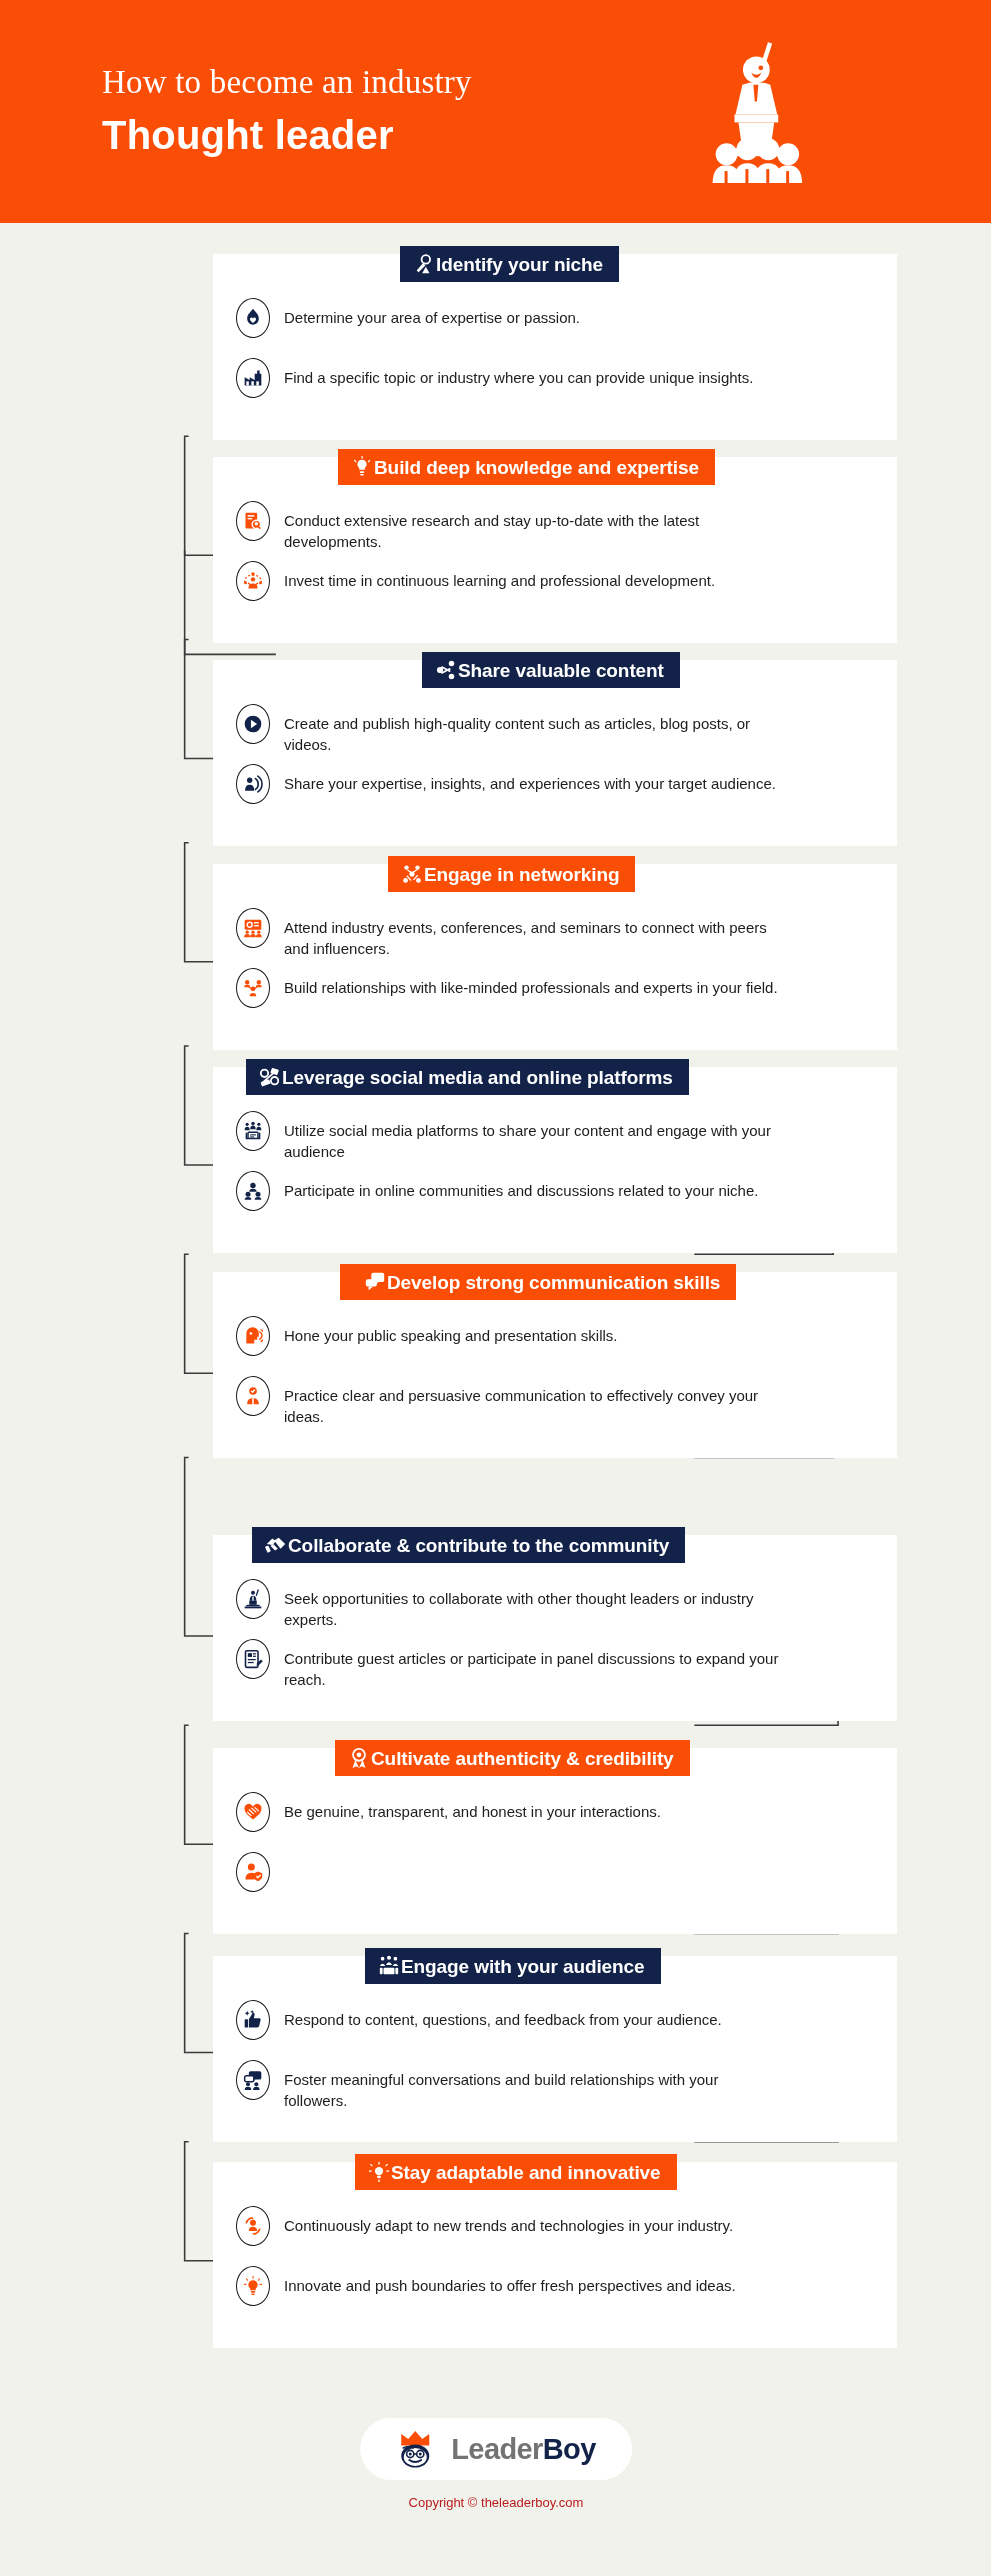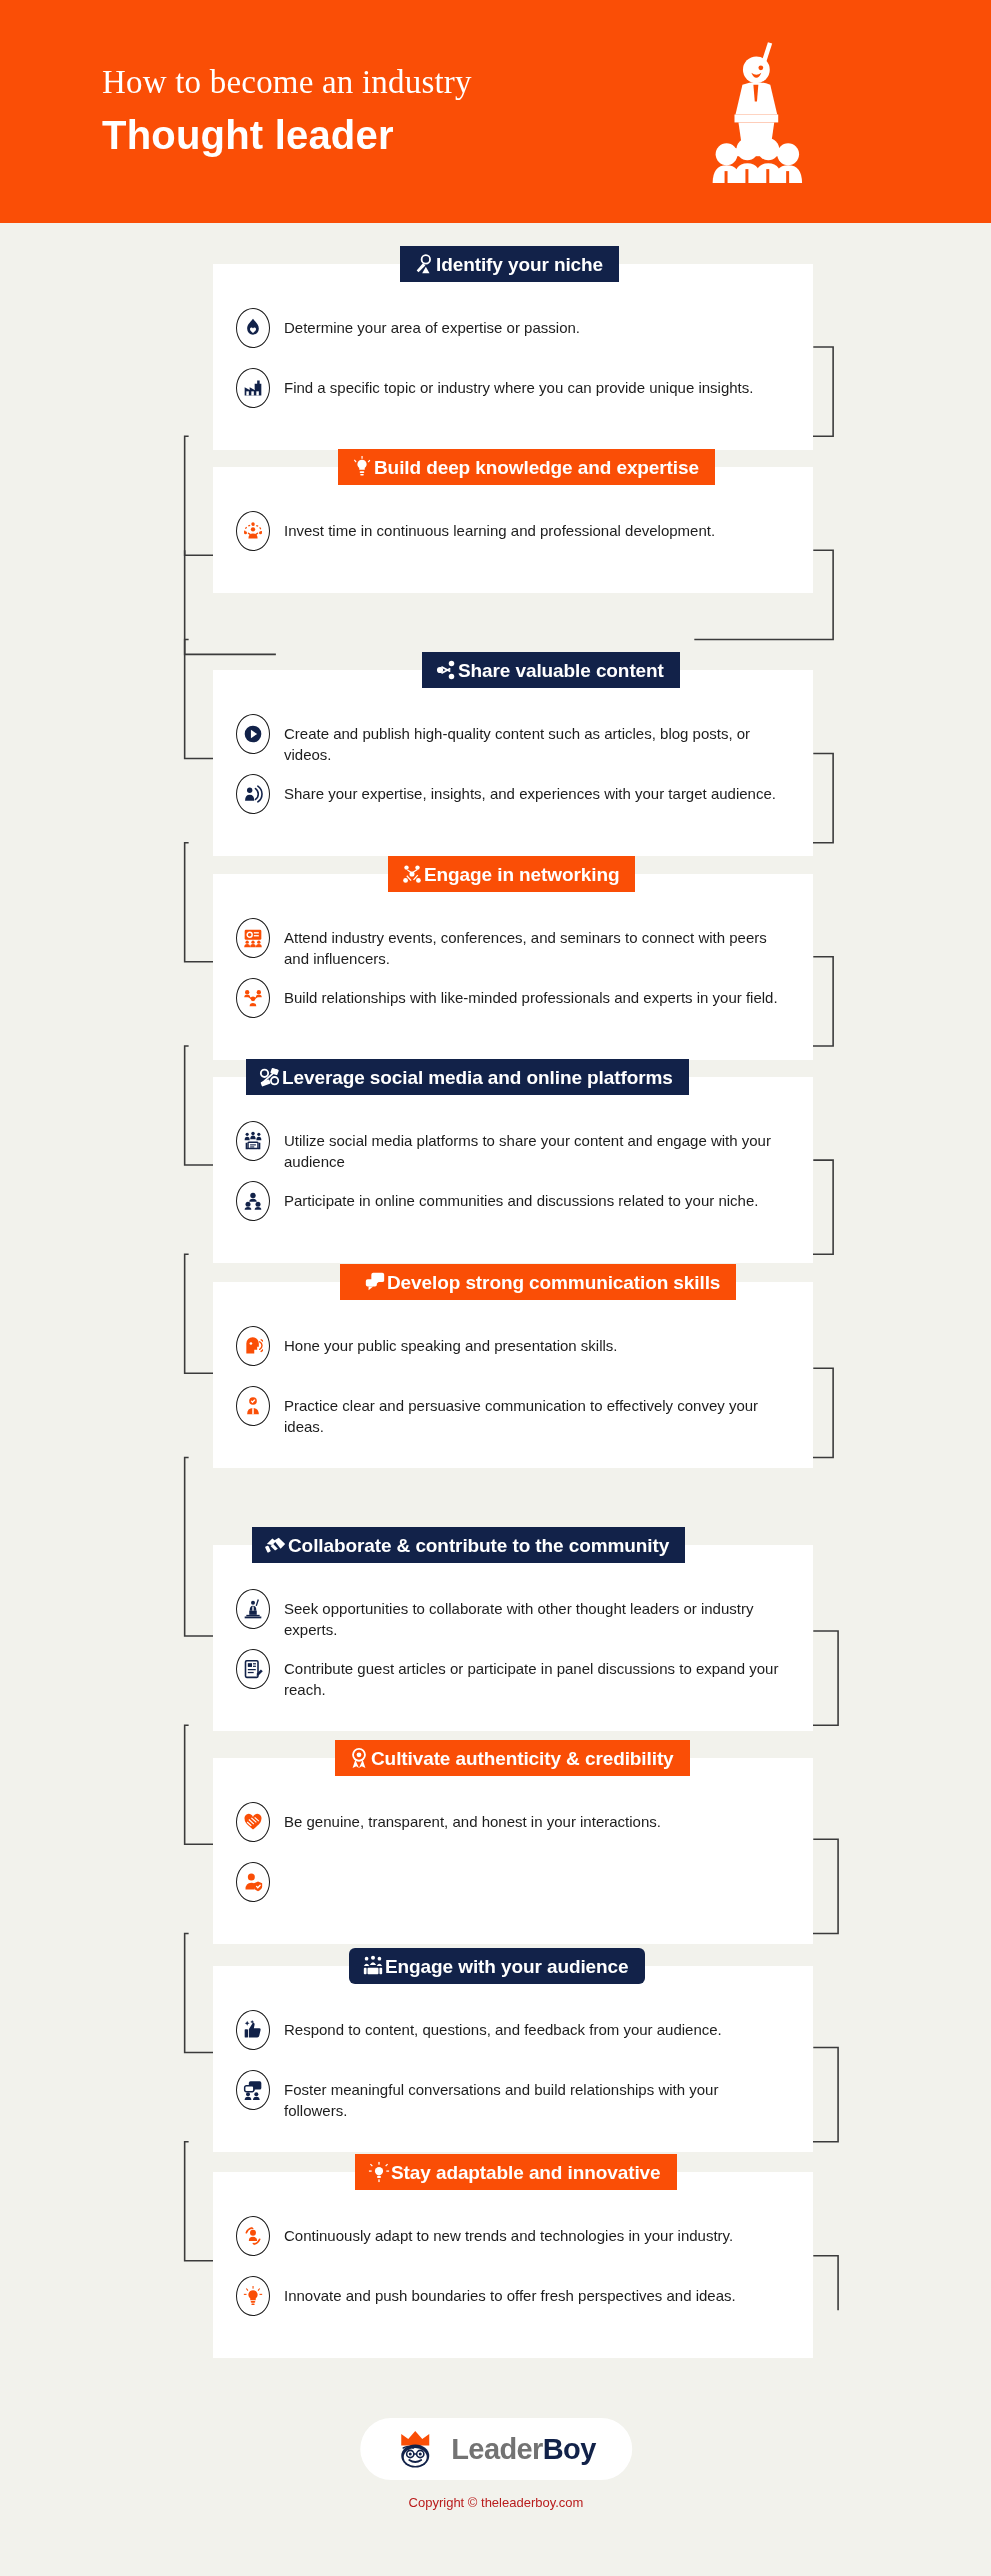--- a/index.html
+++ b/index.html
@@ -31,22 +31,22 @@
   .header-illustration {
     position:absolute; right:178px; top:38px; width:159px; height:149px;
   }
 
   
   .connectors { position:absolute; left:0; top:0; width:992px; height:2576px; }
 
   
   .step { position:absolute; }
   .card {
-    position:absolute; left:0; top:18px;
-    width:600px; background:#ffffff;
+    position:absolute; left:0; top:8px;
+    width:684px; background:#ffffff;
   }
   .badge {
     position:absolute; top:0; height:36px;
     display:flex; align-items:center; gap:1px;
     padding:0 16px 0 13px;
     z-index:4;
   }
   .badge.navy  { background:#122249; }
   .badge.orange{ background:#fa4e06; }
   .badge-label {
@@ -204,20 +204,33 @@
           </svg></span>
         <span class="badge-label">Identify your niche</span>
       </div>
     </div>
     <div class="step" style="left: 213px; top: 449px;">
       <div class="card">
         <div class="bullets">
           <div class="bullet">
             <div class="bullet-icon">
               <svg viewBox="0 0 24 24" fill="#fa4e06">
+                <rect x="3" y="2" width="14" height="19" rx="1.5"></rect>
+                <rect x="5.5" y="5" width="8" height="1.8" fill="#fff"></rect>
+                <rect x="5.5" y="8.5" width="5.5" height="1.6" fill="#fff"></rect>
+                <circle cx="16" cy="16" r="5" fill="#fa4e06" stroke="#fff" stroke-width="1.7"></circle>
+                <circle cx="16" cy="15.4" r="2.1" fill="#fff"></circle>
+                <rect x="18.6" y="17.8" width="4" height="1.9" rx=".9" transform="rotate(42 18.6 17.8)"></rect>
+              </svg>
+            </div>
+            <div class="bullet-text">Conduct extensive research and stay up-to-date with the latest developments.</div>
+          </div>
+          <div class="bullet">
+            <div class="bullet-icon">
+              <svg viewBox="0 0 24 24" fill="#fa4e06">
                 <circle cx="12" cy="10" r="2.6"></circle>
                 <path d="M6.5 21 q0 -6 5.5 -6 q5.5 0 5.5 6z"></path>
                 <path d="M2 14 q0 -9 10 -9 q10 0 10 9" fill="none" stroke="#fa4e06" stroke-width="1.5" stroke-dasharray="2.4 2.4"></path>
                 <circle cx="12" cy="3.5" r="2.1"></circle>
                 <circle cx="3" cy="14" r="1.8"></circle>
                 <circle cx="21" cy="14" r="1.8"></circle>
                 <rect x="6" y="13.5" width="4" height="1.6" rx=".8" transform="rotate(35 6 14)"></rect>
                 <rect x="14" y="13.5" width="4" height="1.6" rx=".8" transform="rotate(-35 18 14)"></rect>
               </svg>
             </div>
@@ -509,21 +522,21 @@
                 <circle cx="6" cy="17" r="2.4"></circle>
                 <path d="M2 24 q0 -4 4 -4 q4 0 4 4z"></path>
                 <circle cx="16" cy="17" r="2.4"></circle>
                 <path d="M12 24 q0 -4 4 -4 q4 0 4 4z"></path>
               </svg>
             </div>
             <div class="bullet-text">Foster meaningful conversations and build relationships with your followers.</div>
           </div>
         </div>
       </div>
-      <div class="badge navy" style="left: 136px; border-radius: 6px;">
+      <div class="badge navy" style="left: 152px;">
         <span class="badge-icon"><svg viewBox="0 0 24 24" fill="#ffffff">
             <circle cx="5" cy="4" r="2"></circle>
             <circle cx="12" cy="3" r="2.2"></circle>
             <circle cx="19" cy="4" r="2"></circle>
             <path d="M2 12 q3 -5 6 0z"></path>
             <path d="M8.5 11 q3.5 -6 7 0z"></path>
             <path d="M16 12 q3 -5 6 0z"></path>
             <rect x="6" y="14" width="12" height="7" rx="1"></rect>
             <rect x="2" y="14" width="3" height="7" rx="1"></rect>
             <rect x="19" y="14" width="3" height="7" rx="1"></rect>

